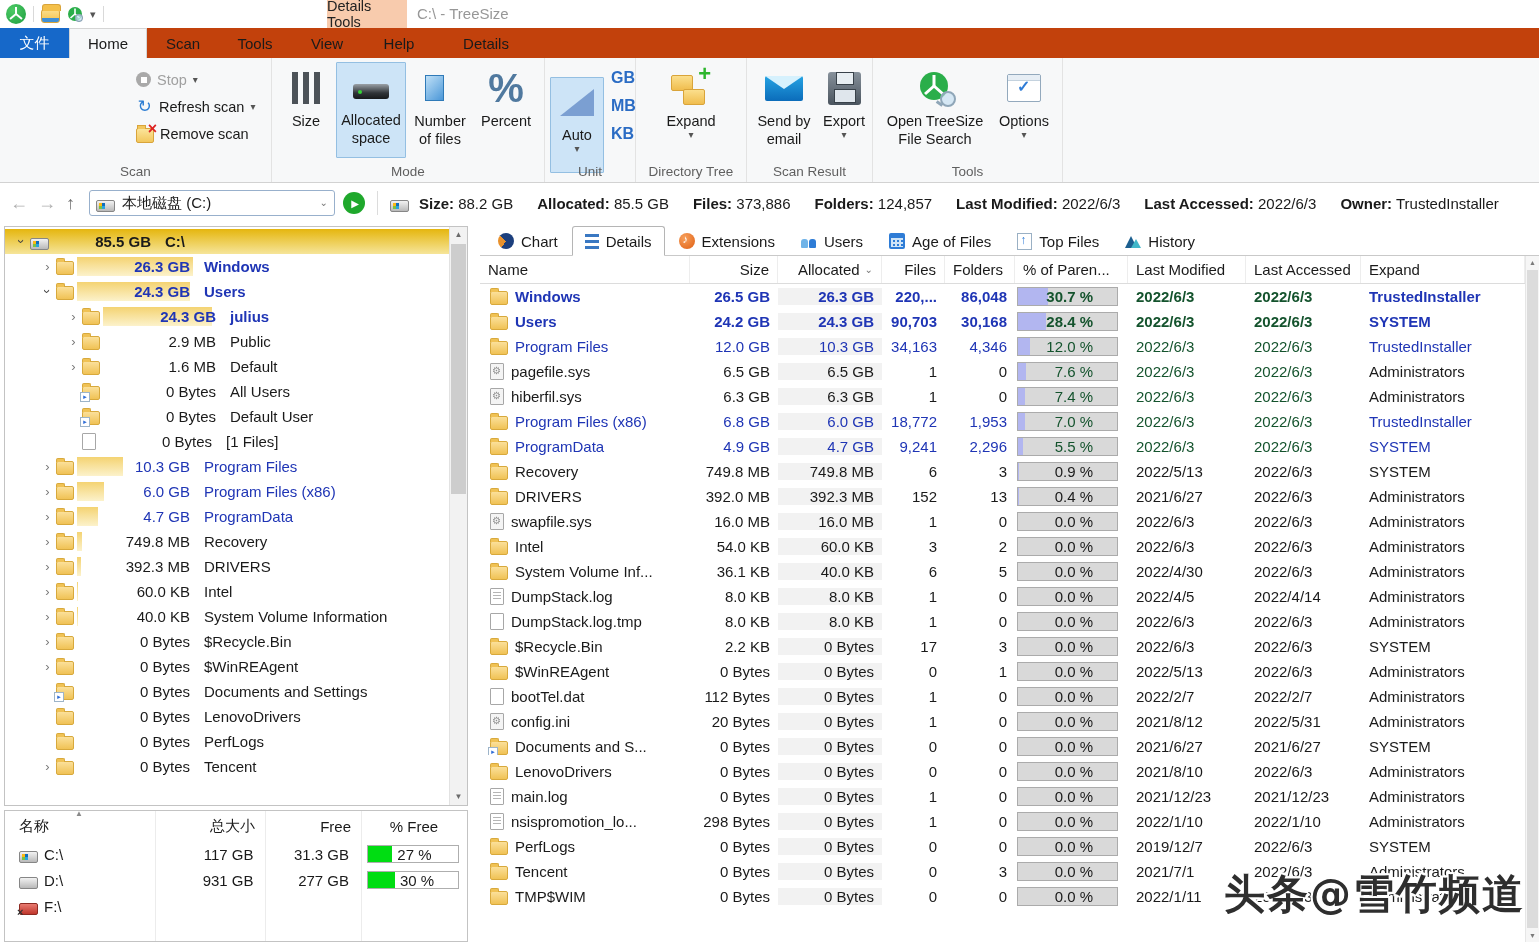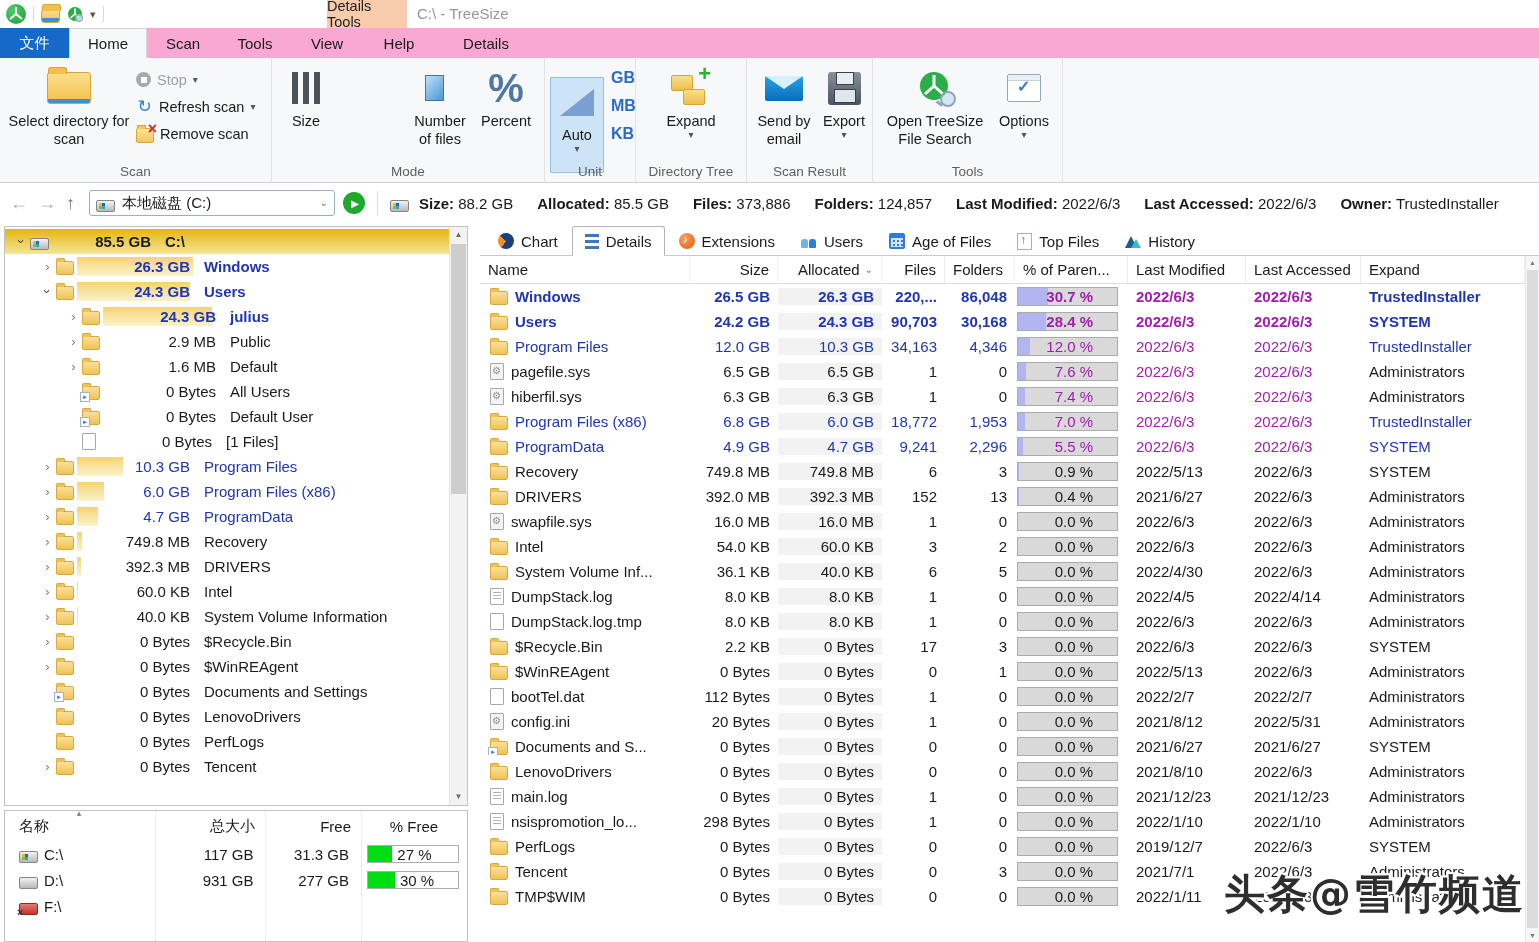--- a/index.html
+++ b/index.html
@@ -10,21 +10,21 @@
   .titlebar{position:absolute;left:0;top:0;width:100%;height:28px;background:#fff}
   .qat{position:absolute;left:6px;top:3px;display:flex;align-items:center;gap:7px;height:22px}
   .qat .sep{width:1px;height:16px;background:#d9d9d9}
   .app-logo{width:20px;height:20px;border-radius:50%;background:radial-gradient(circle at 35% 30%,#4ecb66,#1d9e3f);position:relative}
   .app-logo svg{position:absolute;left:0;top:0}
   .qat-caret{color:#555;font-size:11px}
   .ctxhead{position:absolute;left:327px;top:0;width:80px;height:28px;background:#f8cbad;
            display:flex;align-items:center;justify-content:center;font-size:14.5px;color:#222}
   .wintitle{position:absolute;left:417px;top:0;height:28px;line-height:28px;color:#979797;font-size:15px}
   
-  .menurow{position:absolute;left:0;top:28px;width:100%;height:30px;background:#f9a8d4;display:flex}
+  .menurow{position:absolute;left:0;top:28px;width:100%;height:30px;background:#c2410c;display:flex}
   .mtab{height:30px;display:flex;align-items:center;justify-content:center;font-size:15px;color:#1a1a1a;box-sizing:border-box}
   .mtab.file{width:69px;background:#1668c9;color:#fff}
   .mtab.selected{width:78px;background:#f7f8f9;border:1px solid #d5d5d5;border-bottom:none}
   .mtab.normal{width:72px}
   .mtab.context{width:80px;margin-left:11px}
   
   .ribbon{position:absolute;left:0;top:58px;width:100%;height:125px;background:#f7f8f9;border-bottom:1px solid #d2d2d2;box-sizing:border-box}
   .rgroup{position:absolute;top:0;height:124px;border-right:1px solid #e3e3e3;box-sizing:border-box}
   .rgroup .glabel{position:absolute;bottom:3px;left:0;width:100%;text-align:center;color:#5f5f5f;font-size:13.5px}
   .g-scan{left:0;width:272px}.g-mode{left:272px;width:273px}.g-unit{left:545px;width:91px}
@@ -154,21 +154,21 @@
   .w-folders{width:70px}.w-pct{width:113px}.w-mod{width:118px}.w-acc{width:115px}.w-owner{flex:1 1 auto;width:auto}
   .c-name{display:flex;align-items:center;gap:7px;padding-left:10px}
   .cell-r{text-align:right}
   .bg-alloc{background:#f2f2f2}
   .c-pct{padding:2px 10px 2px 2px}
   .pbox{position:relative;width:100%;height:19px;border:1px solid #ababab;background:#d9d9d9;box-sizing:border-box}
   .pfill{position:absolute;left:0;top:0;bottom:0;background:#b2b6f0}
   .plabel{position:absolute;right:24px;top:0;line-height:17px}
   .rowblue{color:#1f35b5}
   .rowbold{font-weight:bold}
-  .dblue{color:#a21caf}
+  .dblue{color:#14532d}
   .hsort{font-size:10px;color:#777;margin-left:5px}
   .rscroll{position:absolute;right:0;top:30px;bottom:0;width:14px;background:#f6f6f6;border-left:1px solid #e6e6e6;box-sizing:border-box}
   .rscroll .up,.rscroll .dn{position:absolute;left:0;width:100%;text-align:center;font-size:7px;color:#7a7a7a;height:13px;line-height:13px}
   .rscroll .up{top:0}.rscroll .dn{bottom:0}
   .rscroll .thumb{position:absolute;left:1px;right:1px;top:14px;bottom:14px;background:#dcdcdc}
   
   .watermark{position:absolute;right:14px;bottom:20px;font-size:41px;font-weight:bold;color:#2e2e2e;letter-spacing:2px;
      text-shadow:-2px -2px 0 #fff,2px -2px 0 #fff,-2px 2px 0 #fff,2px 2px 0 #fff,0 -2px 0 #fff,0 2px 0 #fff,-2px 0 0 #fff,2px 0 0 #fff;
      font-family:"DejaVu Sans",sans-serif;z-index:50}
 </style>
@@ -226,26 +226,20 @@
       <span>Help</span>
     </div>
     <div class="mtab context">
       <span>Details</span>
     </div>
   </div>
 
 <div class="ribbon">
 
   <div class="rgroup g-scan">
-    <div class="bigbtn" style="left:6px;top:6px;width:126px">
-      <span class="ic">
-          <span class="fold-big"></span>
-        </span>
-      <span>Select directory for scan</span>
-    </div>
     <div style="position:absolute;left:136px;top:8px">
       <div class="smallrow disabled">
         <span class="stop-ic"></span>
         <span>Stop</span>
           <span class="caret">▾</span>
       </div>
       <div class="smallrow">
         <span class="refresh-ic">↻</span>
         <span>Refresh scan</span>
           <span class="caret">▾</span>
@@ -258,20 +252,26 @@
     <div class="glabel">Scan</div>
   </div>
 
   <div class="rgroup g-mode">
     <div class="bigbtn" style="left:8px;top:6px;width:52px">
       <span class="ic">
           <span class="size-ic"></span>
         </span>
       <span>Size</span>
     </div>
+    <div class="bigbtn selbtn" style="left:64px;top:4px;width:68px;height:94px">
+      <span class="ic">
+          <span class="alloc-ic"></span>
+        </span>
+      <span>Allocated space</span>
+    </div>
     <div class="bigbtn" style="left:136px;top:6px;width:64px">
       <span class="ic">
           <span class="files-ic"></span>
         </span>
       <span>Number of files</span>
     </div>
     <div class="bigbtn" style="left:204px;top:6px;width:60px">
       <span class="ic">
           <span class="pct-ic">%</span>
         </span>

